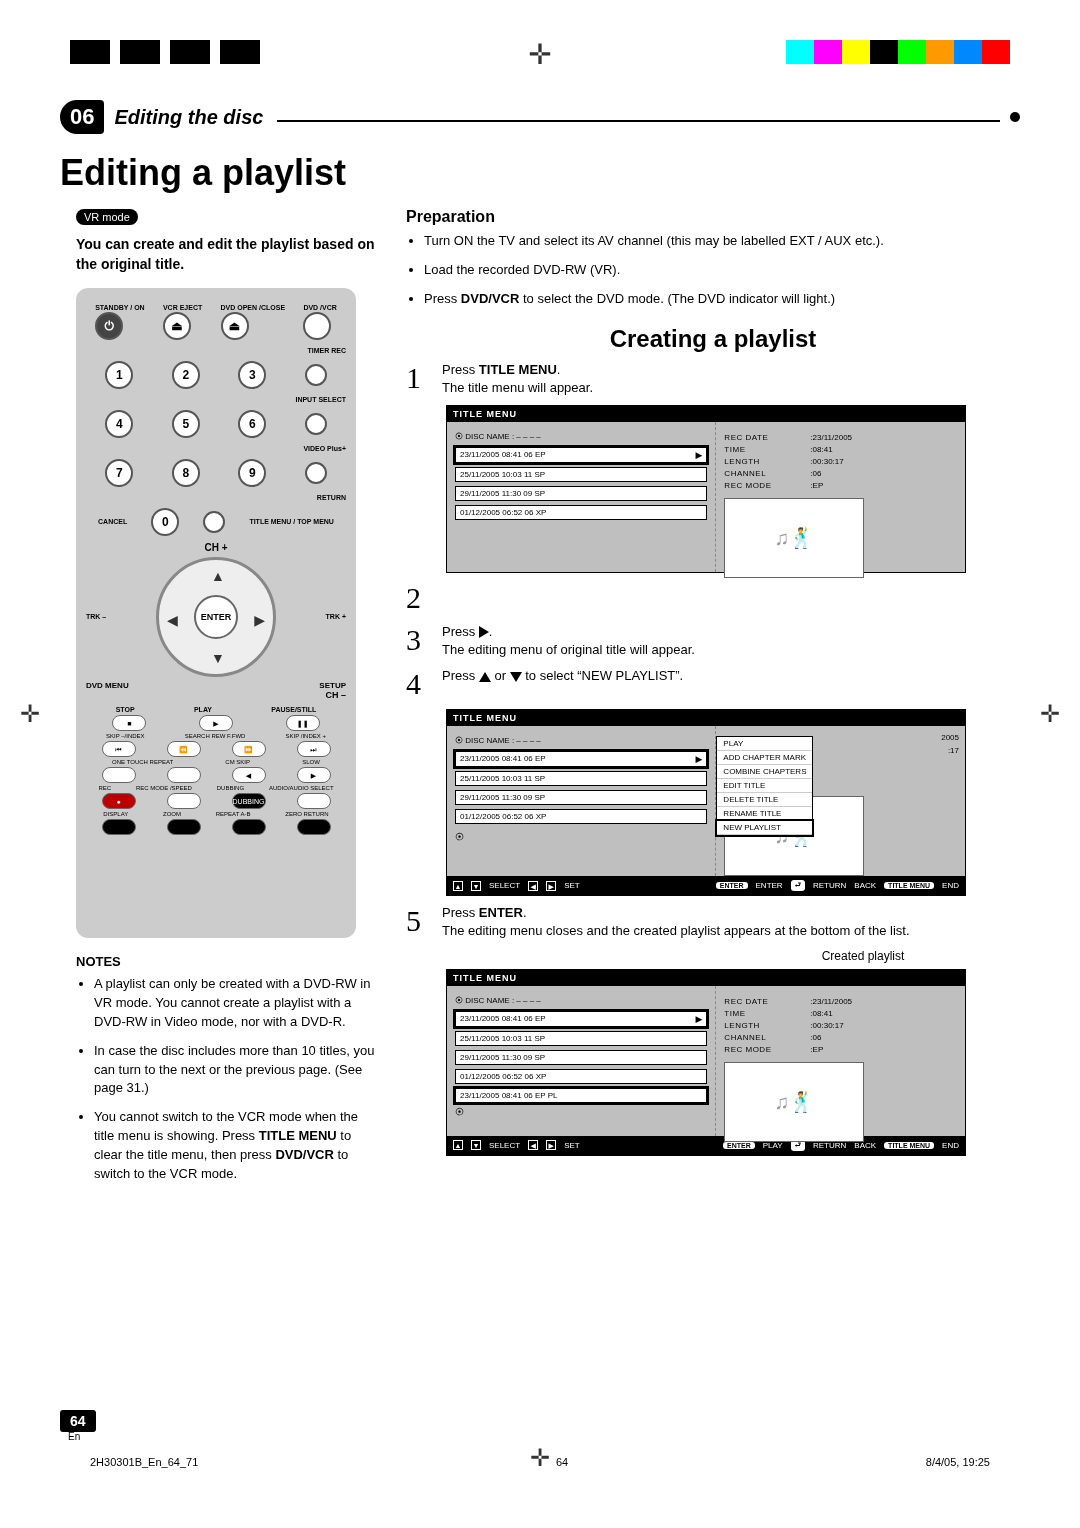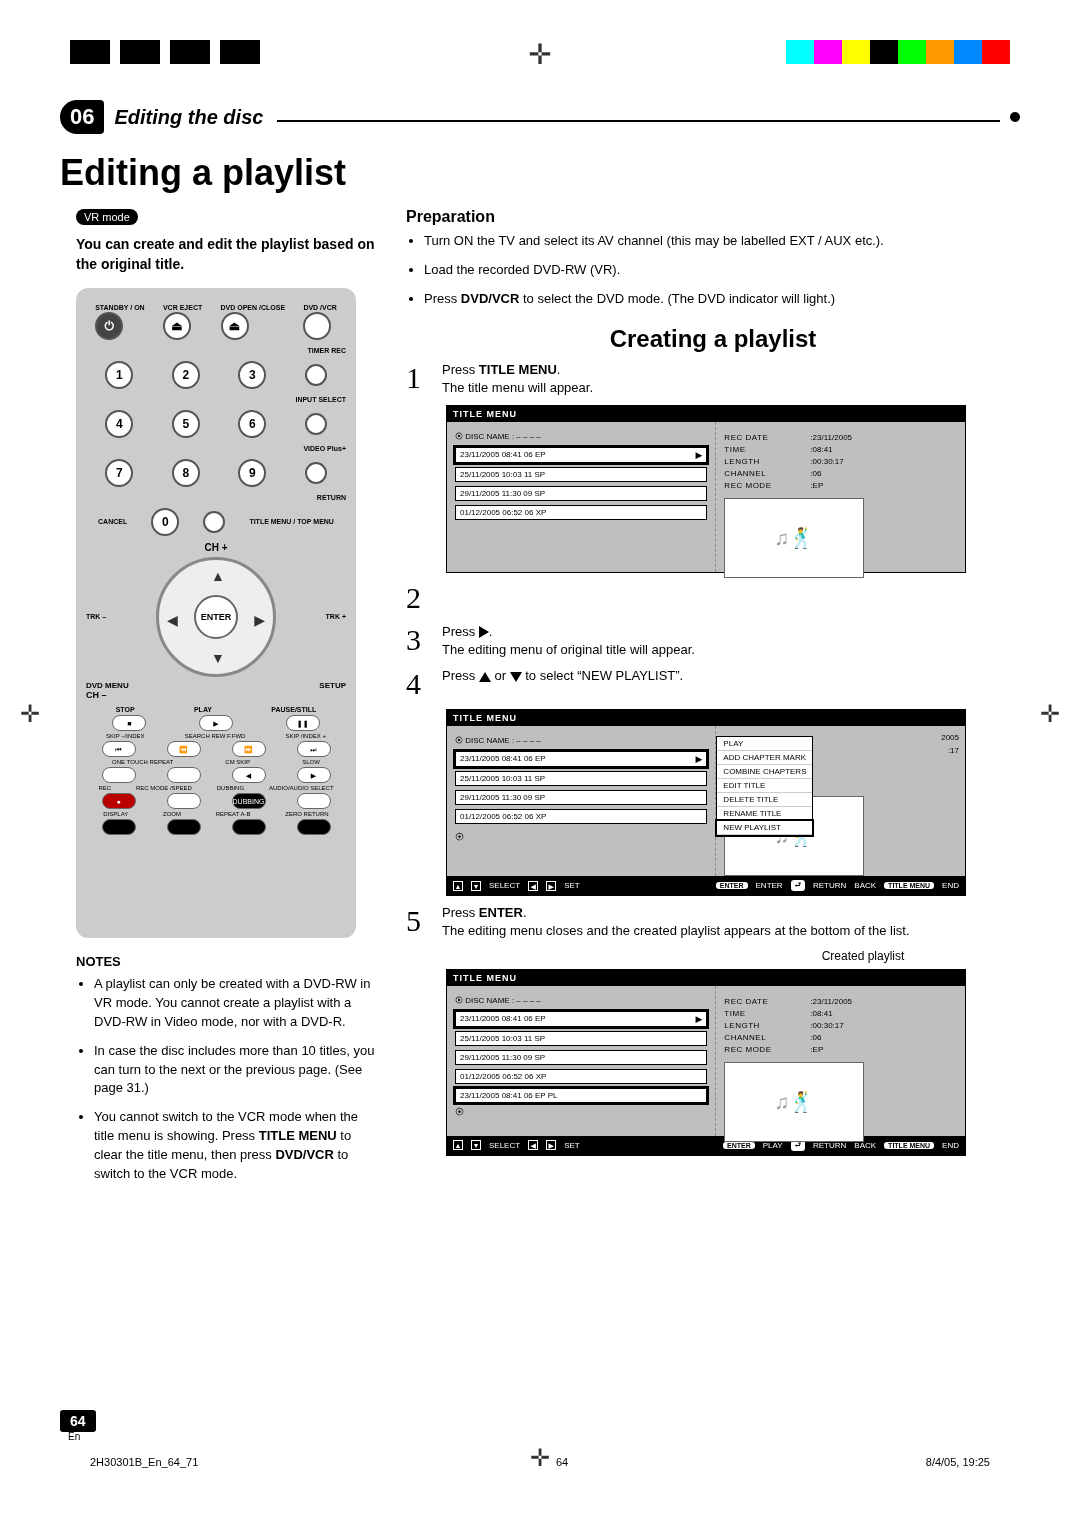--- a/index.html
+++ b/index.html
@@ -196,21 +196,21 @@
             <span class="tri" style="left:8px;top:52px;">◀</span>
             <span class="tri" style="right:8px;top:52px;">▶</span>
             <div class="enter">ENTER</div>
           </div>
           <span class="rlabel">TRK +</span>
         </div>
         <div style="display:flex;justify-content:space-between;font-size:8px;font-weight:bold;">
           <span>DVD MENU</span>
           <span>SETUP</span>
         </div>
-        <div style="text-align:left;font-size:9px;font-weight:bold;">CH –</div>
+        <div style="text-align:right;font-size:9px;font-weight:bold;">CH –</div>
 
         <div style="margin-top:6px;">
           <div style="display:flex;justify-content:space-around;font-size:7px;font-weight:bold;">
             <span>STOP</span>
               <span>PLAY</span>
               <span>PAUSE/STILL</span>
           </div>
           <div style="display:flex;justify-content:space-around;">
               <span class="obl">■</span>
               <span class="obl">▶</span>

